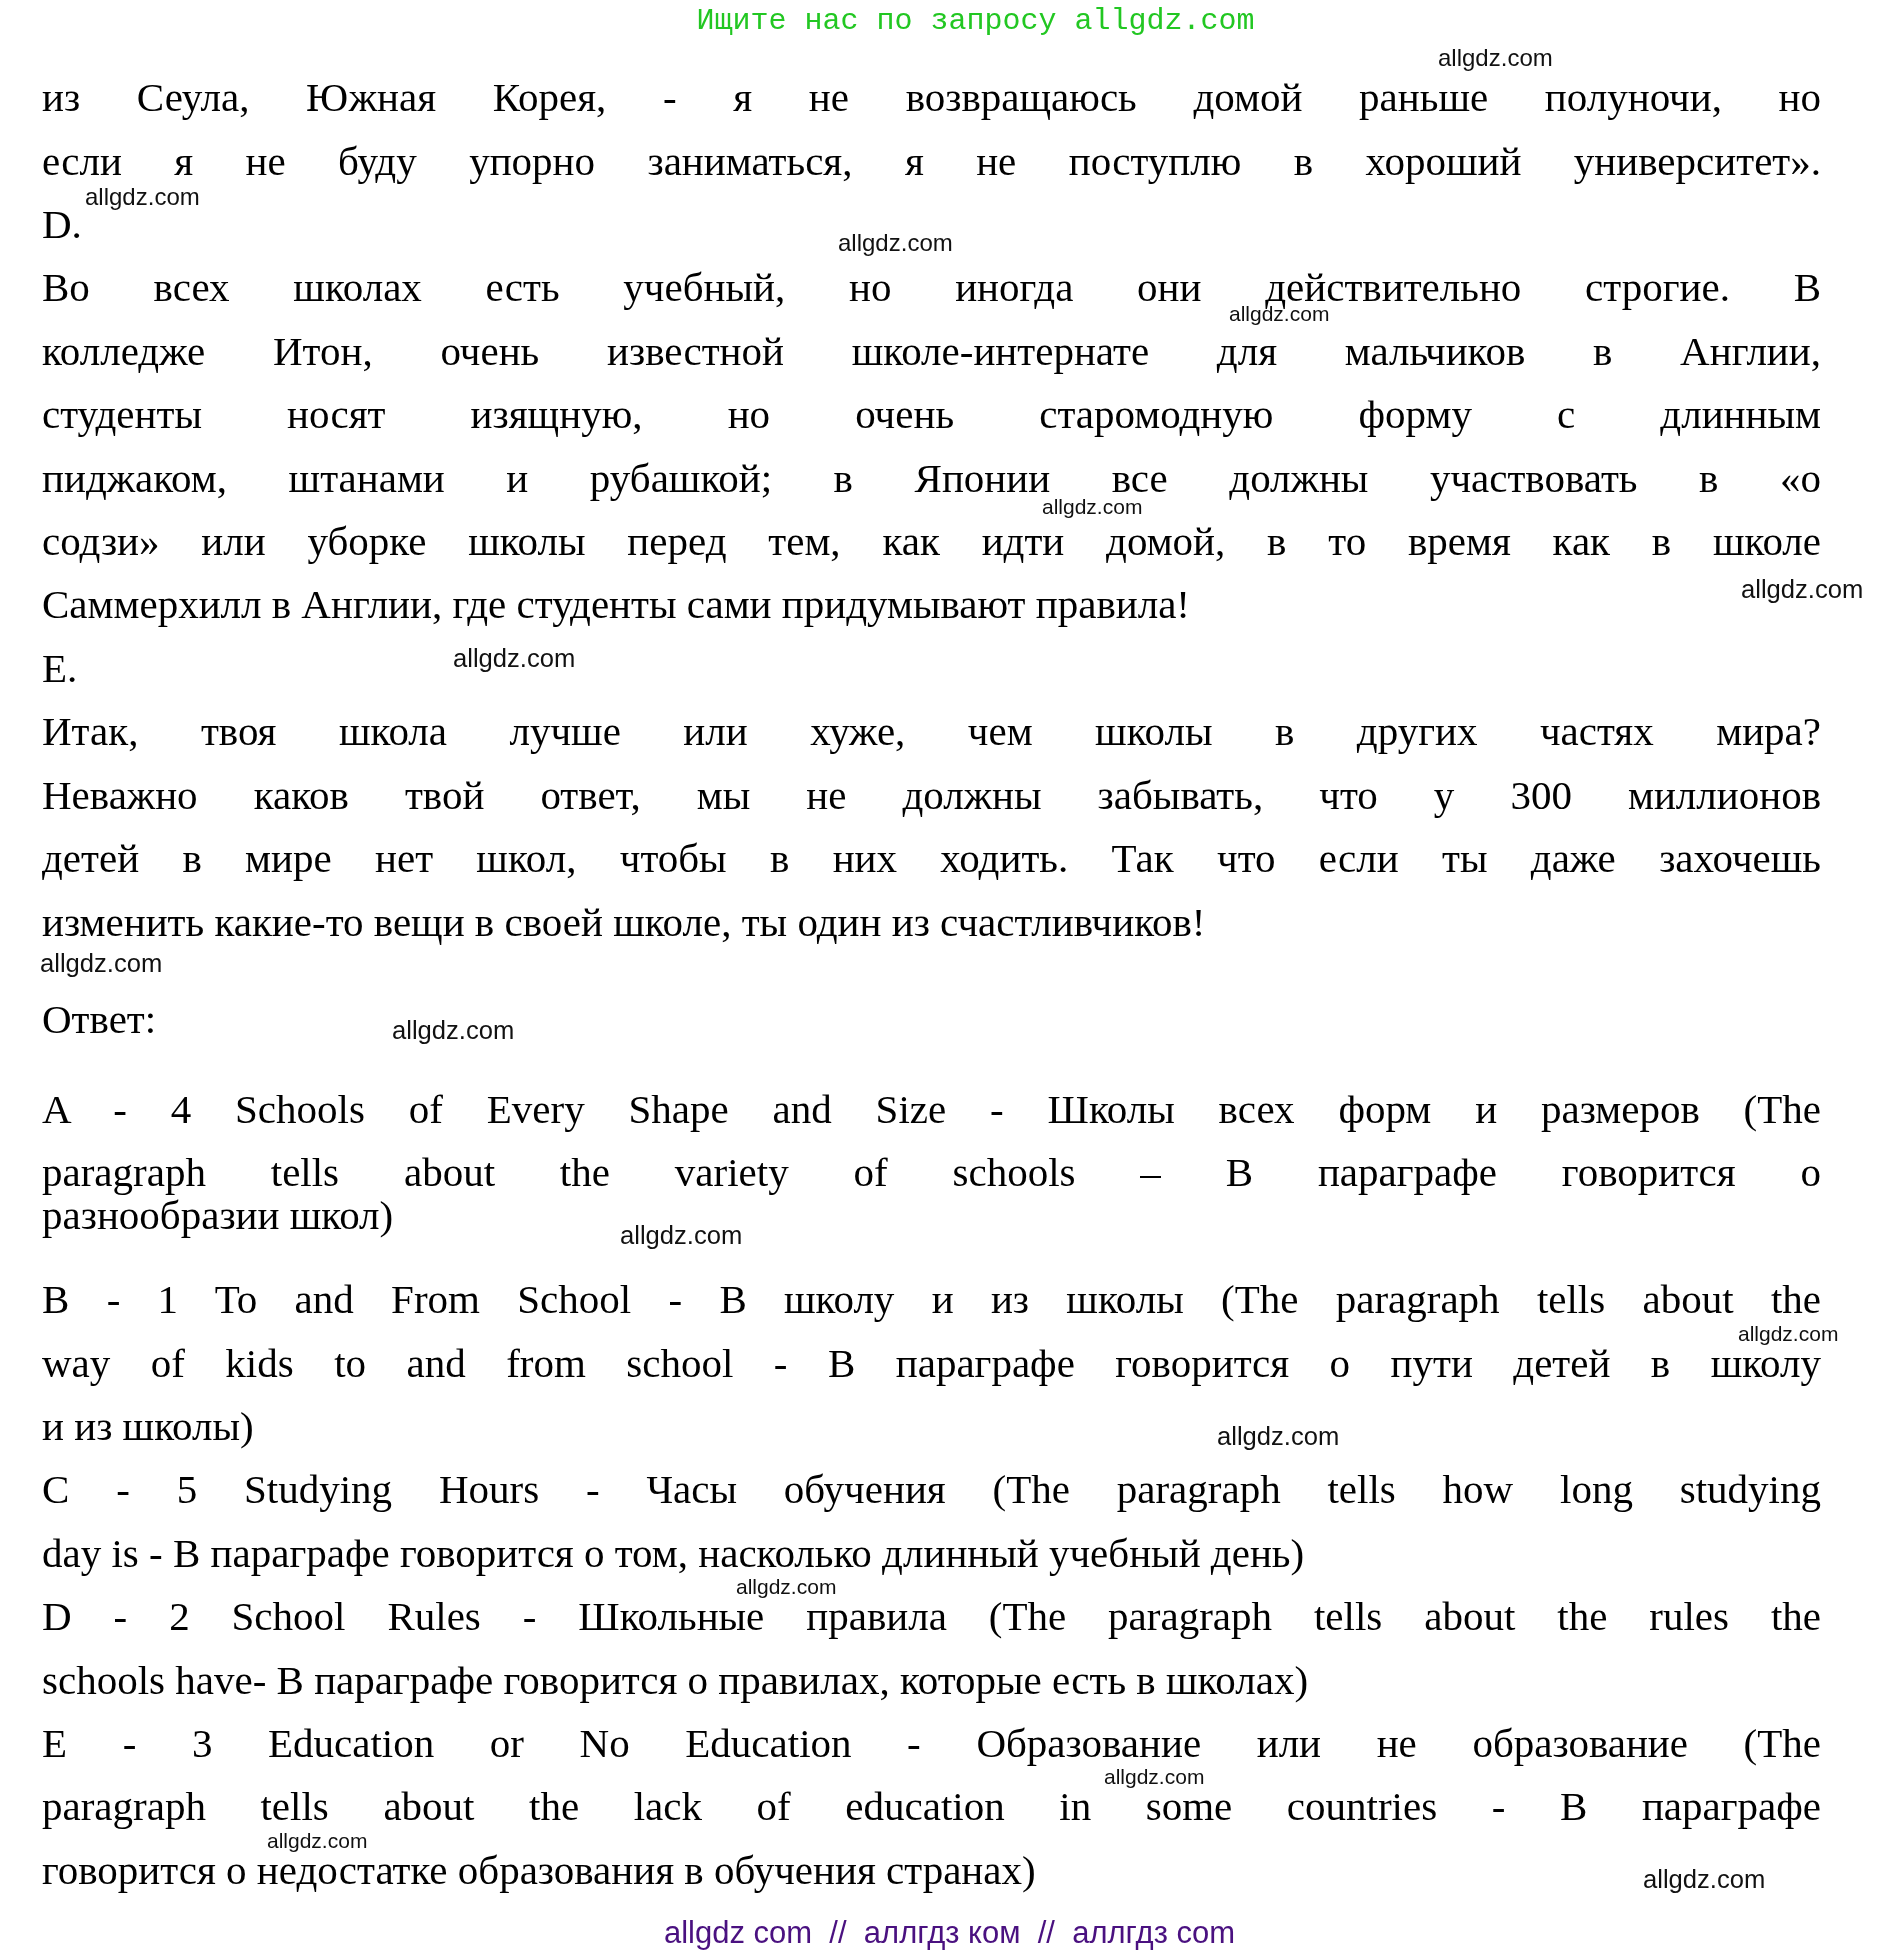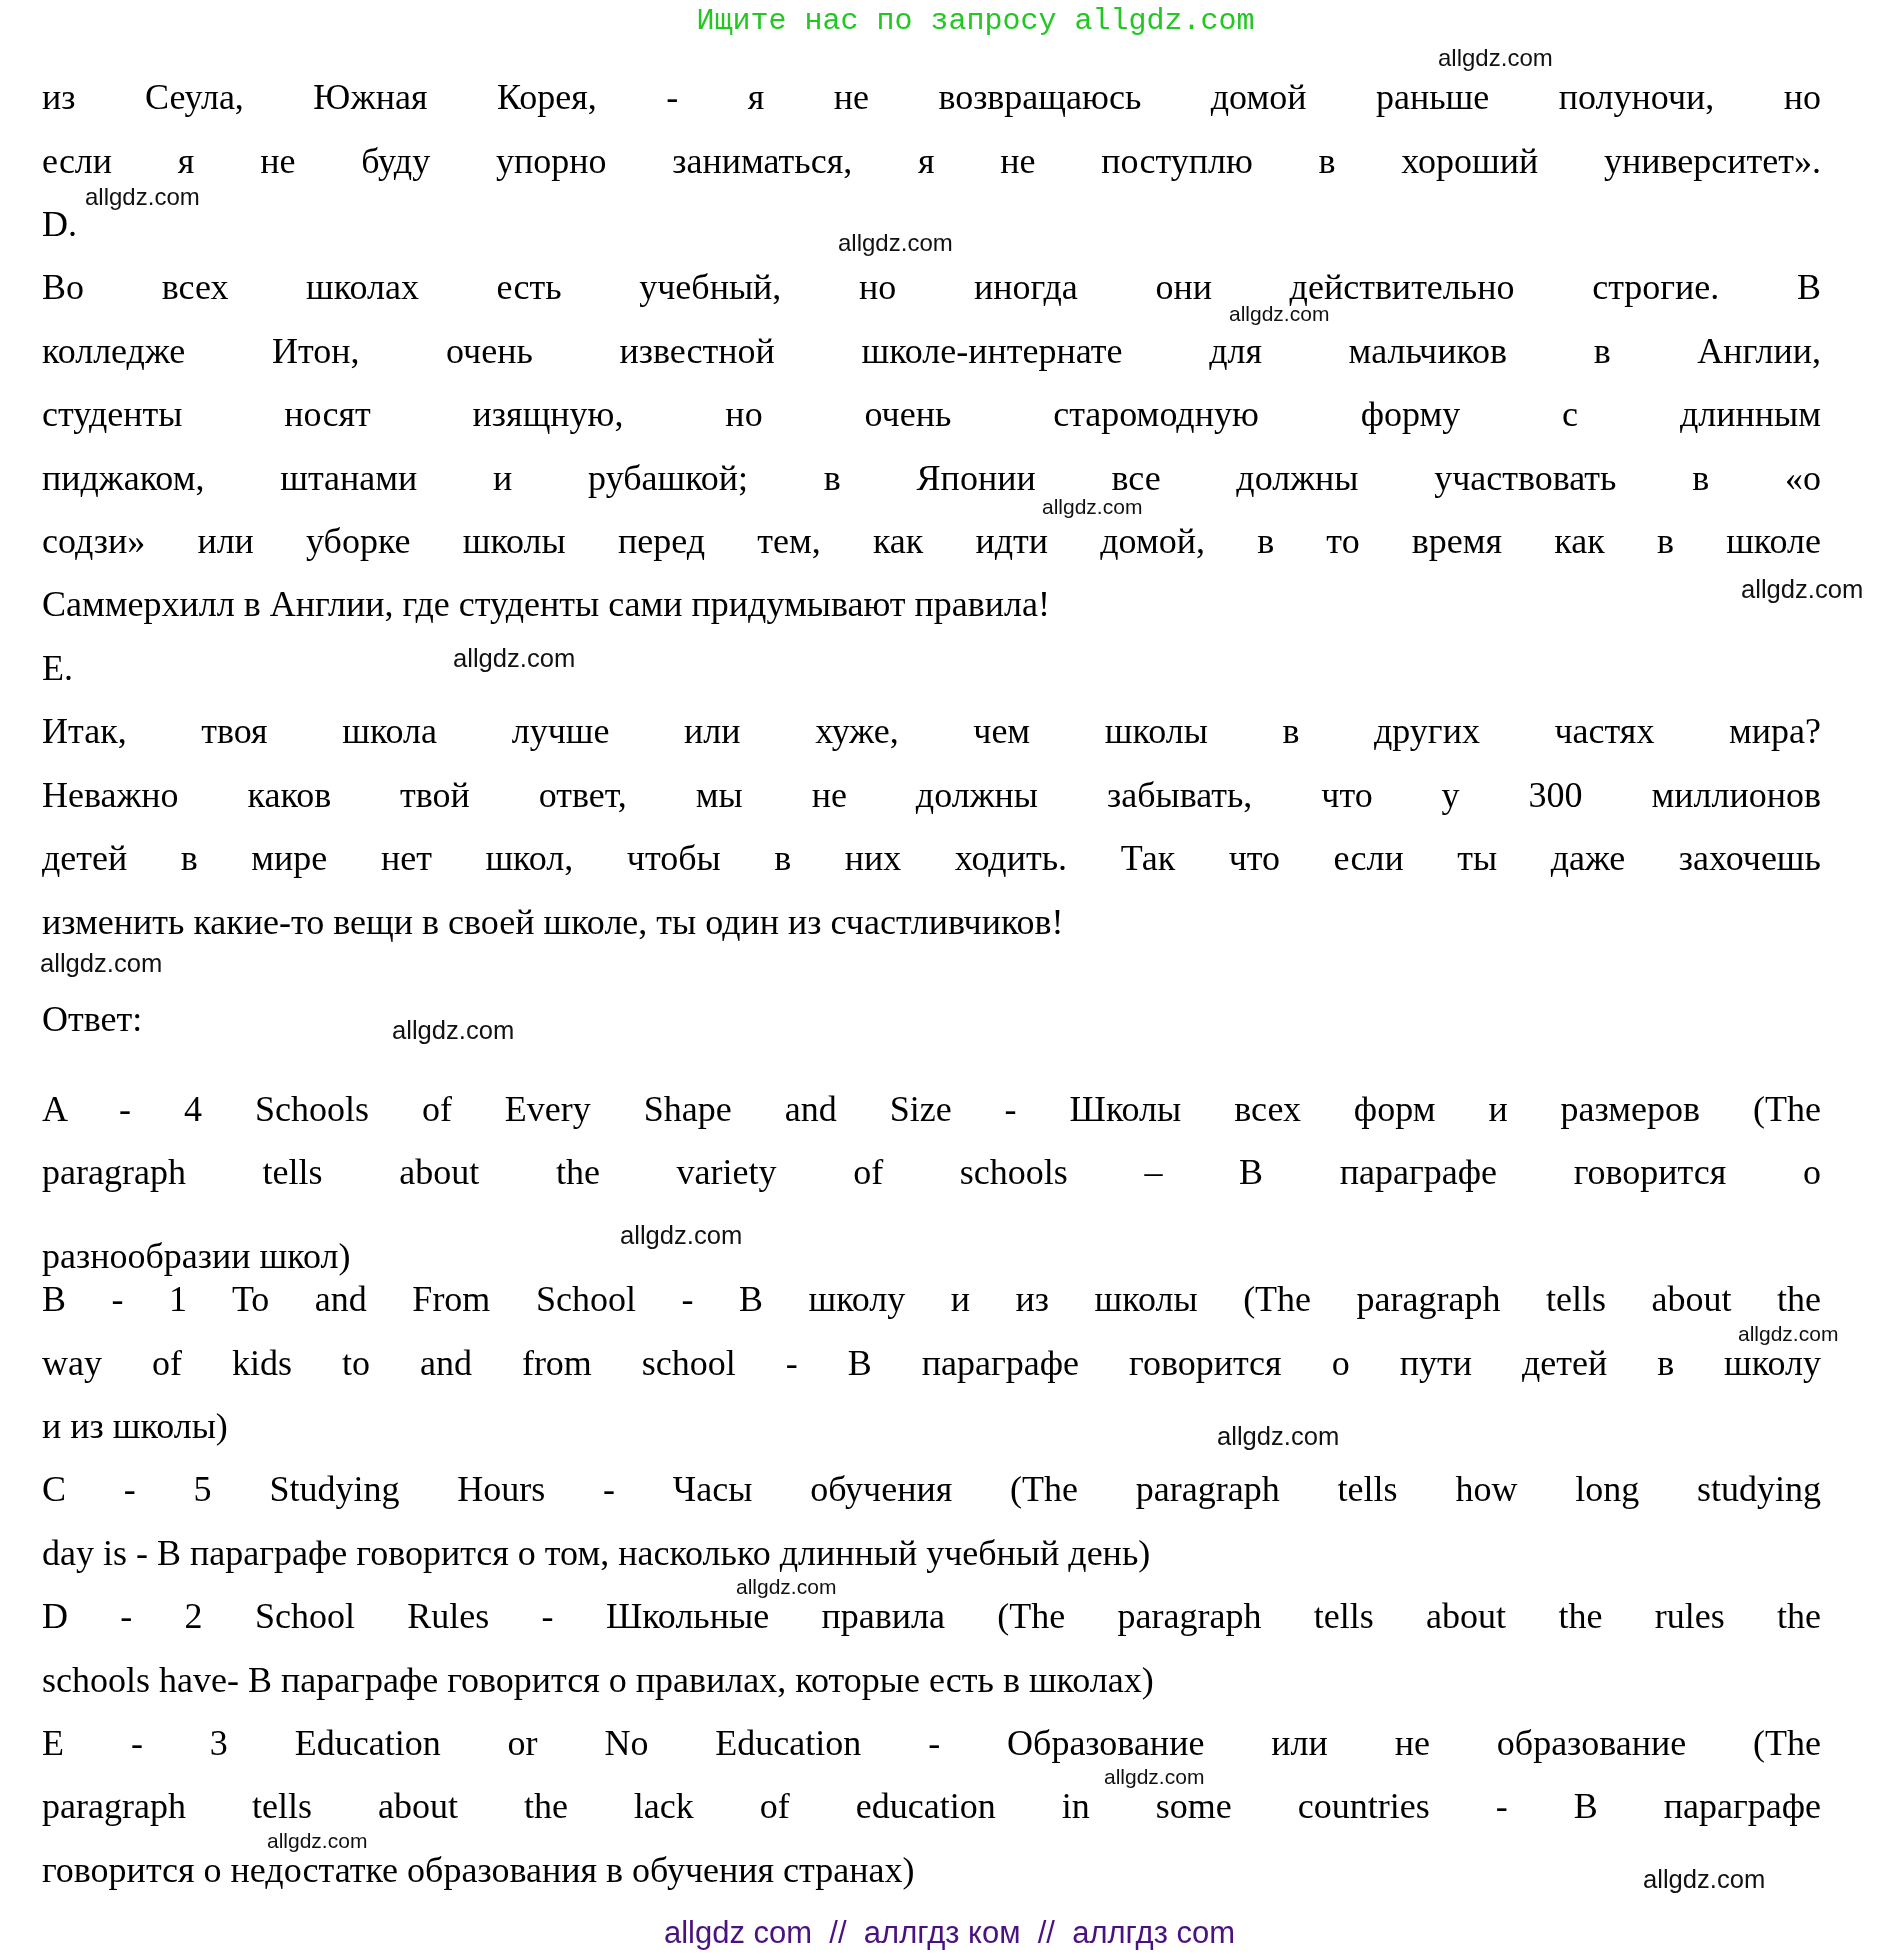--- a/index.html
+++ b/index.html
@@ -9,21 +9,21 @@
     font-family: Liberation Mono, monospace; font-size: 30px; line-height: 38px; margin-left: 24px;
   }
   .footer {
     position: absolute; left: 0; top: 1914px; width: 1899px; text-align: center;
     font-family: "Liberation Sans", sans-serif; font-size: 31px; line-height: 38px;
     white-space: pre;
   }
   .doc { position: absolute; left: 42px; top: 0; width: 1779px; }
   .line {
     position: absolute; left: 0; width: 1779px; height: 63px;
-    font-family: "Liberation Serif", serif; font-size: 36px; line-height: 63px;
+    font-family: "Liberation Serif", serif; font-size: 41px; line-height: 63px;
     color: #000; white-space: nowrap; overflow: visible;
   }
   .line.j { text-align: justify; text-align-last: justify; white-space: normal; }
   .wm {
     position: absolute; font-family: "Liberation Sans", sans-serif; font-size: 24px;
     line-height: 26.5px; color: #111; white-space: nowrap;
   }
 </style>
 </head>
 <body>
@@ -41,21 +41,21 @@
   <div class="line j" style="top:510px">содзи» или уборке школы перед тем, как идти домой, в то время как в школе</div>
   <div class="line" style="top:573px">Саммерхилл в Англии, где студенты сами придумывают правила!</div>
   <div class="line" style="top:637px">E.</div>
   <div class="line j" style="top:700px">Итак, твоя школа лучше или хуже, чем школы в других частях мира?</div>
   <div class="line j" style="top:764px">Неважно каков твой ответ, мы не должны забывать, что у 300 миллионов</div>
   <div class="line j" style="top:827px">детей в мире нет школ, чтобы в них ходить. Так что если ты даже захочешь</div>
   <div class="line" style="top:891px">изменить какие-то вещи в своей школе, ты один из счастливчиков!</div>
   <div class="line" style="top:988px">Ответ:</div>
   <div class="line j" style="top:1078px">A - 4 Schools of Every Shape and Size - Школы всех форм и размеров (The</div>
   <div class="line j" style="top:1141px">paragraph tells about the variety of schools – В параграфе говорится о</div>
-  <div class="line" style="top:1225px">разнообразии школ)</div>
+  <div class="line" style="top:1184px">разнообразии школ)</div>
   <div class="line j" style="top:1268px">B - 1 To and From School - В школу и из школы (The paragraph tells about the</div>
   <div class="line j" style="top:1332px">way of kids to and from school - В параграфе говорится о пути детей в школу</div>
   <div class="line" style="top:1395px">и из школы)</div>
   <div class="line j" style="top:1458px">C - 5 Studying Hours - Часы обучения (The paragraph tells how long studying</div>
   <div class="line" style="top:1522px">day is - В параграфе говорится о том, насколько длинный учебный день)</div>
   <div class="line j" style="top:1585px">D - 2 School Rules - Школьные правила (The paragraph tells about the rules the</div>
   <div class="line" style="top:1649px">schools have- В параграфе говорится о правилах, которые есть в школах)</div>
   <div class="line j" style="top:1712px">E - 3 Education or No Education - Образование или не образование (The</div>
   <div class="line j" style="top:1775px">paragraph tells about the lack of education in some countries -  В параграфе</div>
   <div class="line" style="top:1839px">говорится о недостатке образования в обучения странах)</div>

